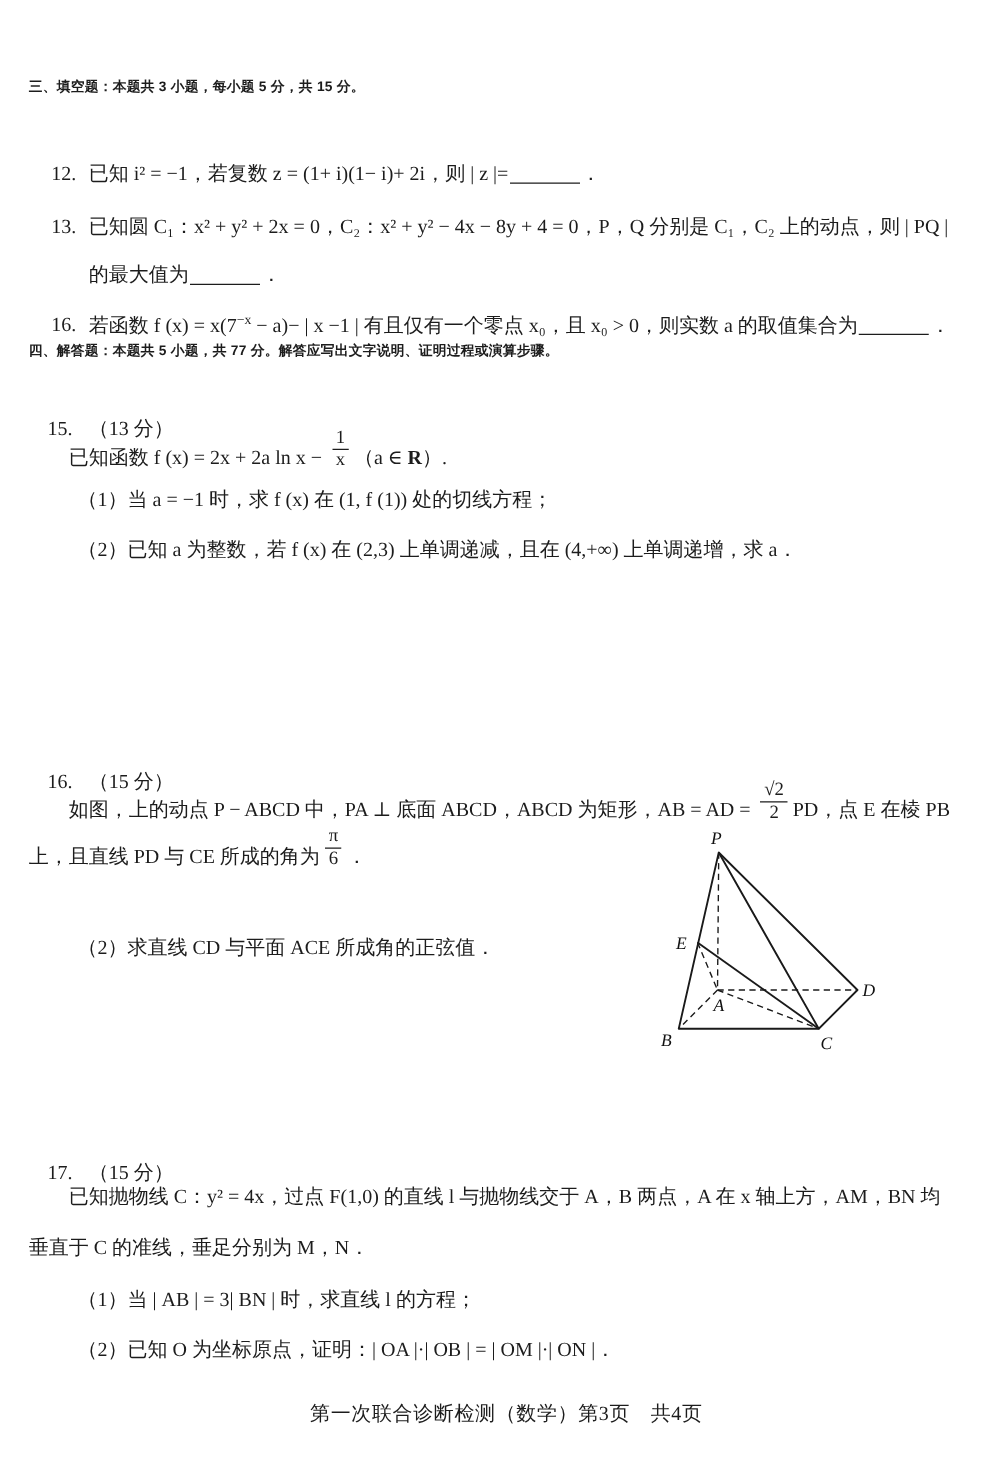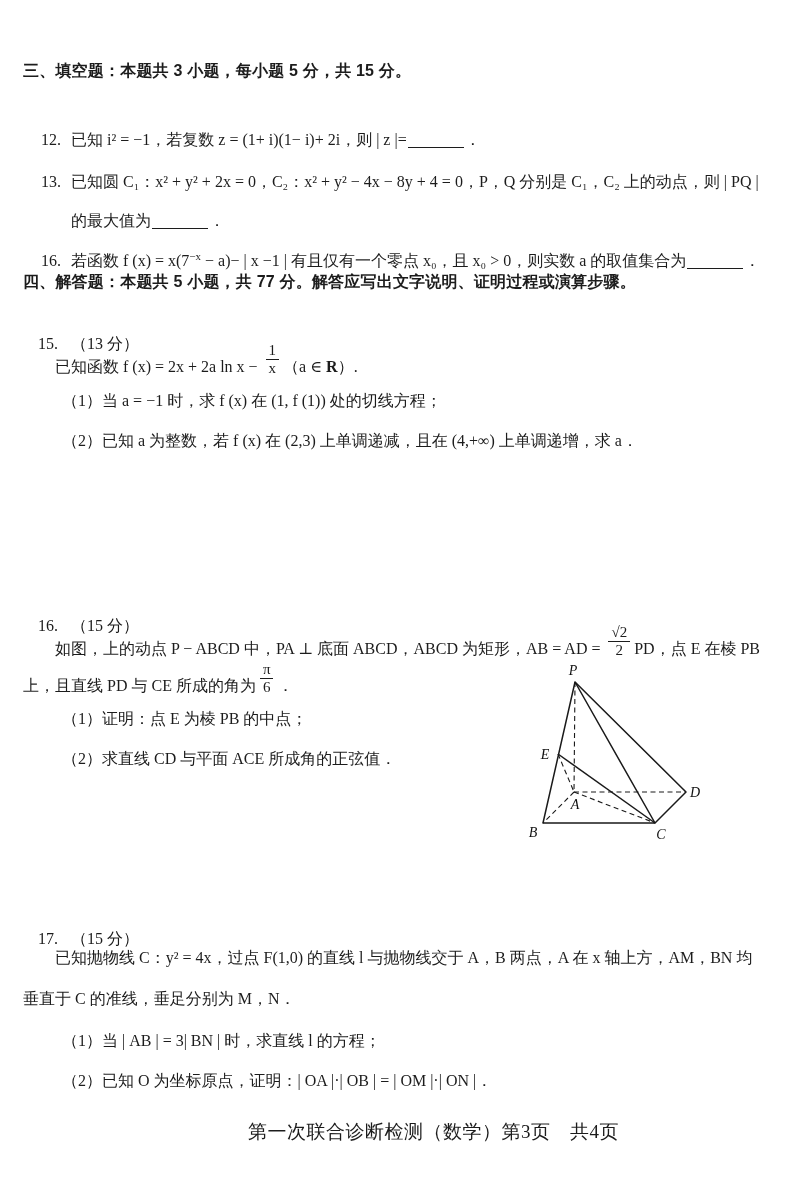--- a/index.html
+++ b/index.html
@@ -3,21 +3,21 @@
 <meta charset="utf-8">
 <style>
   html,body{margin:0;padding:0;background:#ffffff;}
   .page{
     position:relative;width:800px;height:1183px;background:#fff;overflow:hidden;
     font-family:"Liberation Serif","DejaVu Serif",serif;color:#1c1c1c;
   }
   .line{position:absolute;white-space:pre;font-size:16px;line-height:21px;}
   .heading{
     font-family:"Liberation Sans","DejaVu Sans",sans-serif;
-    font-weight:bold;font-size:16px;letter-spacing:0.2px;
+    font-weight:bold;font-size:11px;letter-spacing:0.2px;
   }
   .qno{display:inline-block;width:30px;font-family:Liberation Serif, serif;}
   .qno2{display:inline-block;width:33px;}
   .mathline{display:flex;align-items:flex-end;}
   .mathline > span{white-space:pre;}
   .frac{
     display:inline-flex;flex-direction:column;align-items:center;
     font-size:15px;line-height:1.15;margin:0 4px;vertical-align:middle;
   }
   .frac .fn{padding:0 3px;border-bottom:1.3px solid #1c1c1c;}
@@ -26,21 +26,21 @@
   .blank{
     display:inline-block;width:56px;height:4px;
     border-bottom:1.6px solid #1c1c1c;vertical-align:-3px;margin:0 1px;
   }
   .mbold{font-weight:bold;}
   .figure{position:absolute;}
   .figure text{
     font-family:"Liberation Serif","DejaVu Serif",serif;
     font-style:italic;font-size:14px;fill:#111;
   }
-  .footer{font-size:19px;letter-spacing:0.5px;}
+  .footer{font-size:16px;letter-spacing:0.5px;}
 </style>
 </head>
 <body>
 
 <div class="page">
 
   <div class="line heading" style="top:60px;left:23px">三、填空题：本题共 3 小题，每小题 5 分，共 15 分。</div>
 
   <div class="line" style="top:108px;left:25px">
     <span class="qno">12.</span><span>已知 i² = −1，若复数 z = (1+ i)(1− i)+ 2i，则 | z |=</span><span class="blank"></span><span>．</span>
@@ -85,21 +85,20 @@
     <span>PD，点 E 在棱 PB</span>
   </div>
   <div class="line mathline" style="top:656px;left:23px;height:40px">
     <span>上，且直线 PD 与 CE 所成的角为</span>
     <span class="frac">
       <span class="fn">π</span>
       <span class="fd">6</span>
     </span>
     <span>．</span>
   </div>
-  <div class="line" style="top:708px;left:62px">（1）证明：点 E 为棱 PB 的中点；</div>
   <div class="line" style="top:748px;left:62px">（2）求直线 CD 与平面 ACE 所成角的正弦值．</div>
 
   <svg class="figure" style="left:515px;top:655px" width="200" height="200" viewBox="0 0 200 200">
     <g stroke="#1a1a1a" stroke-width="1.5" fill="none" stroke-linejoin="round">
       <path d="M60,27 L28,168 L140,168 Z"></path>
       <path d="M60,27 L171,137 L140,168"></path>
       <path d="M43,99 L140,168"></path>
     </g>
     <g stroke="#1a1a1a" stroke-width="1.1" fill="none" stroke-dasharray="5,3.5">
       <path d="M60,27 L59,137"></path>

